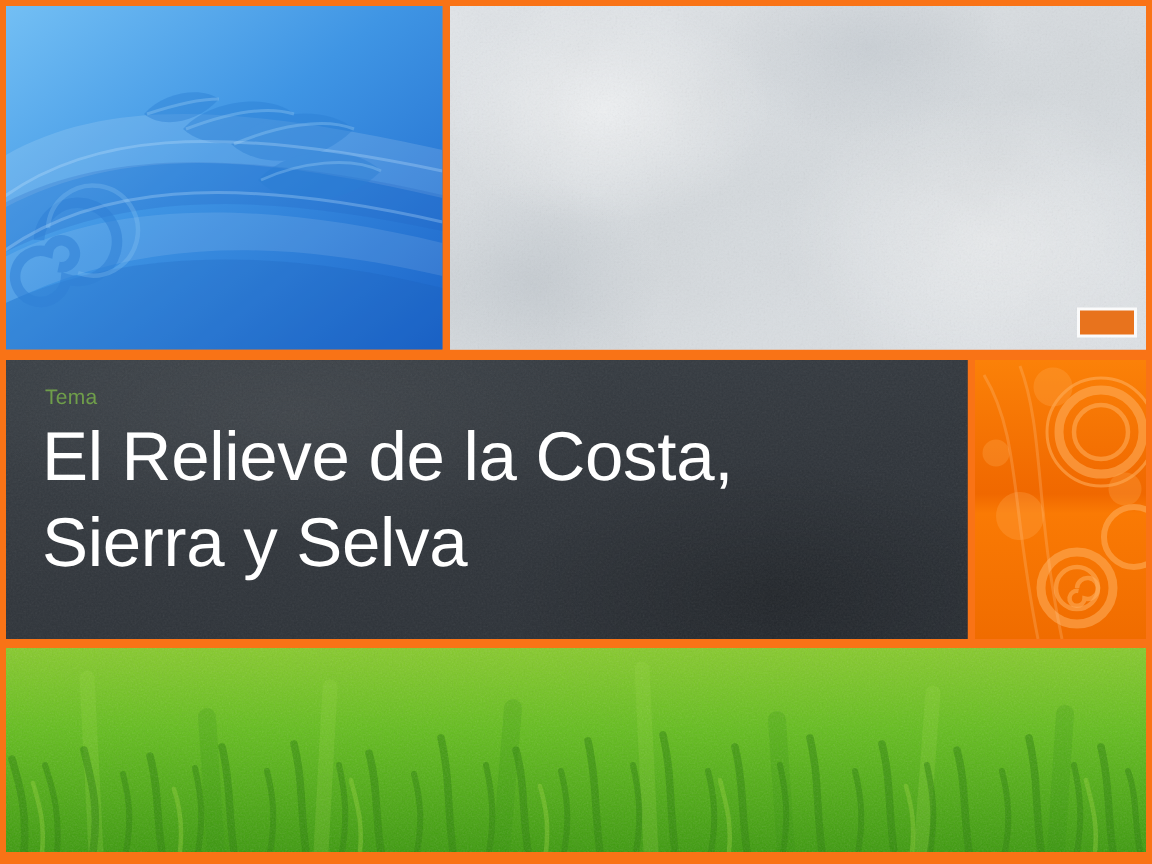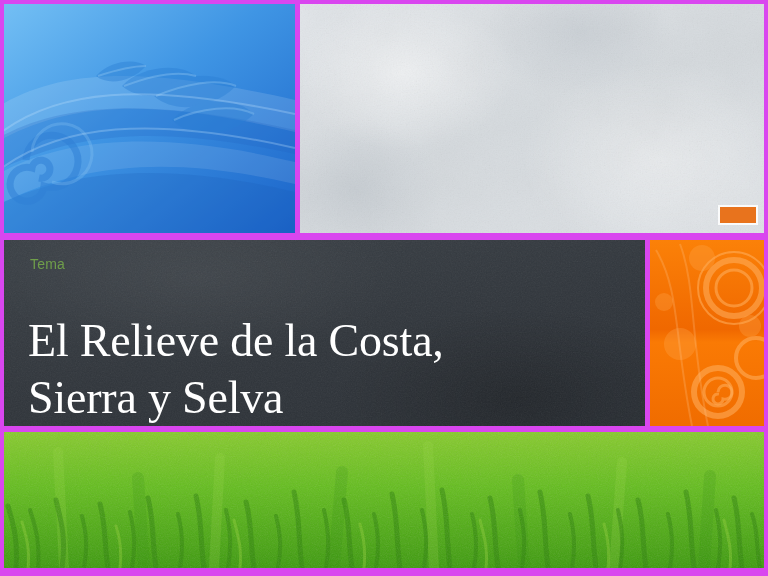--- a/index.html
+++ b/index.html
@@ -11,21 +11,21 @@
     width: 768px;
     height: 576px;
     overflow: hidden;
     font-family: "Liberation Sans", sans-serif;
   }
 
   .slide {
     position: relative;
     width: 768px;
     height: 576px;
-    background: #d946ef;
+    background: #f97316;
     overflow: hidden;
   }
 
   
   .blue-panel {
     position: absolute;
     left: 4px;
     top: 4px;
     width: 291px;
     height: 229px;
@@ -97,22 +97,21 @@
     position: absolute;
     left: 24px;
     top: 36px;
     width: 600px;
     font-size: 46px;
     line-height: 57px;
     font-weight: 400;
     color: #ffffff;
     letter-spacing: -0.2px;
     white-space: pre-line;
-    font-family: Liberation Serif, serif;
-    margin-top: 36px;
+    font-family: Liberation Sans, sans-serif;
   }
 
   
   .orange-panel {
     position: absolute;
     left: 650px;
     top: 240px;
     width: 114px;
     height: 186px;
     background-color: #f56f00;

